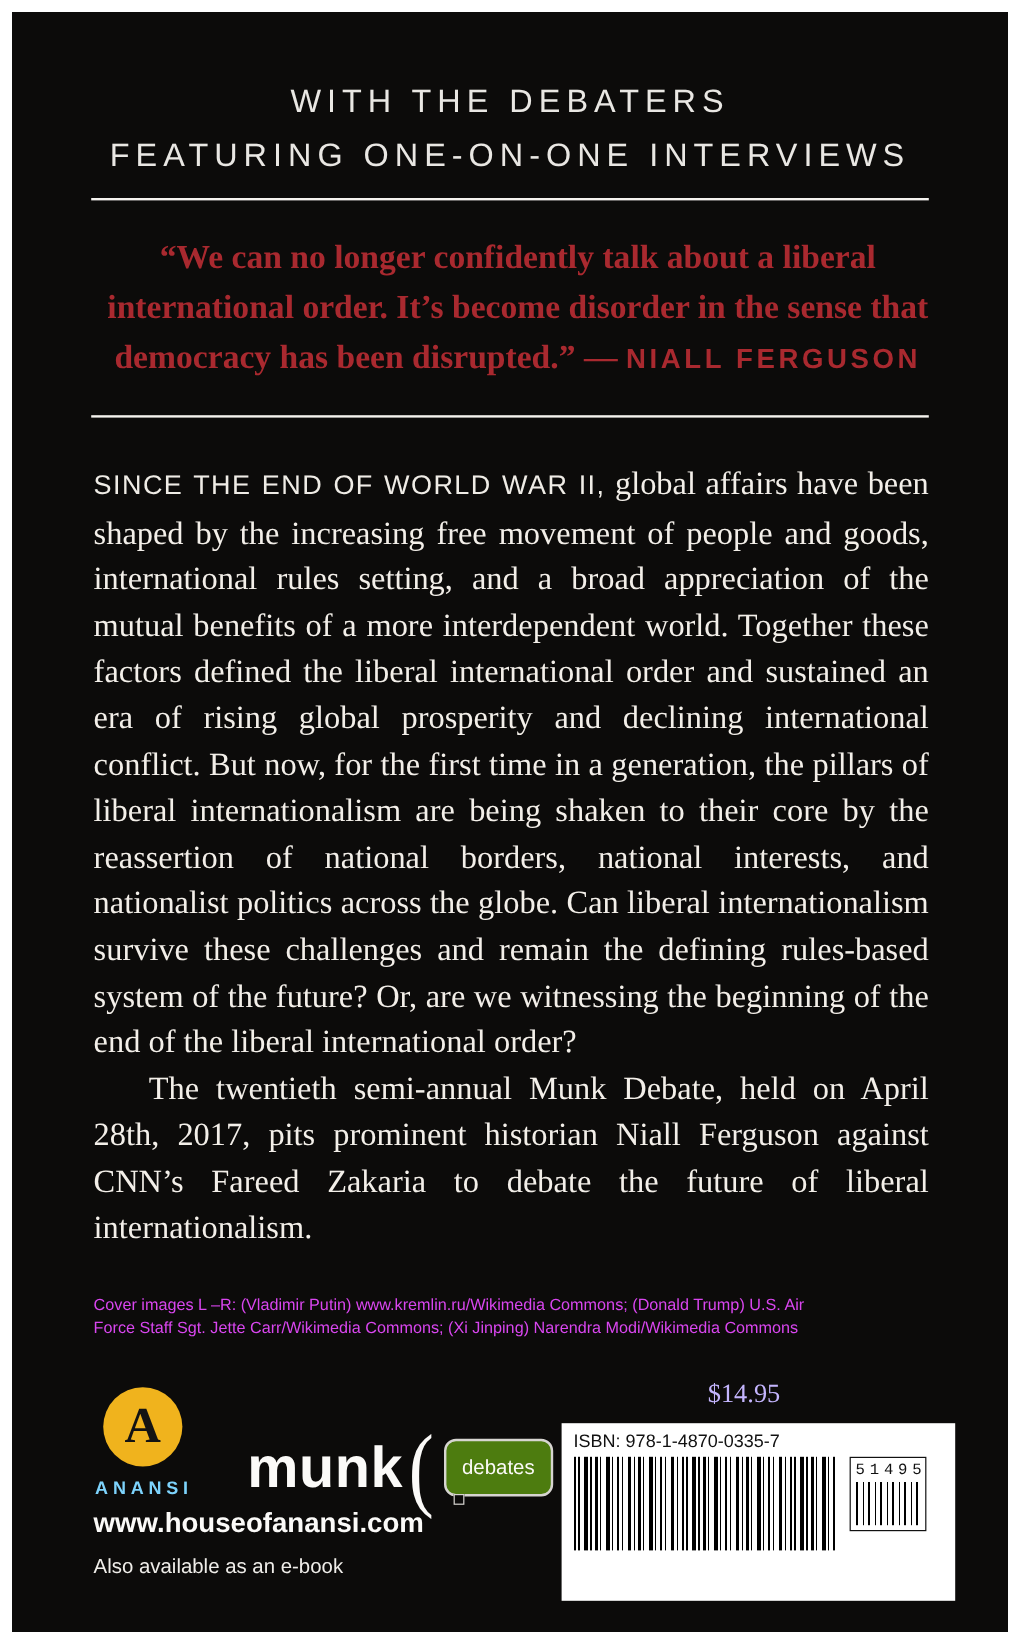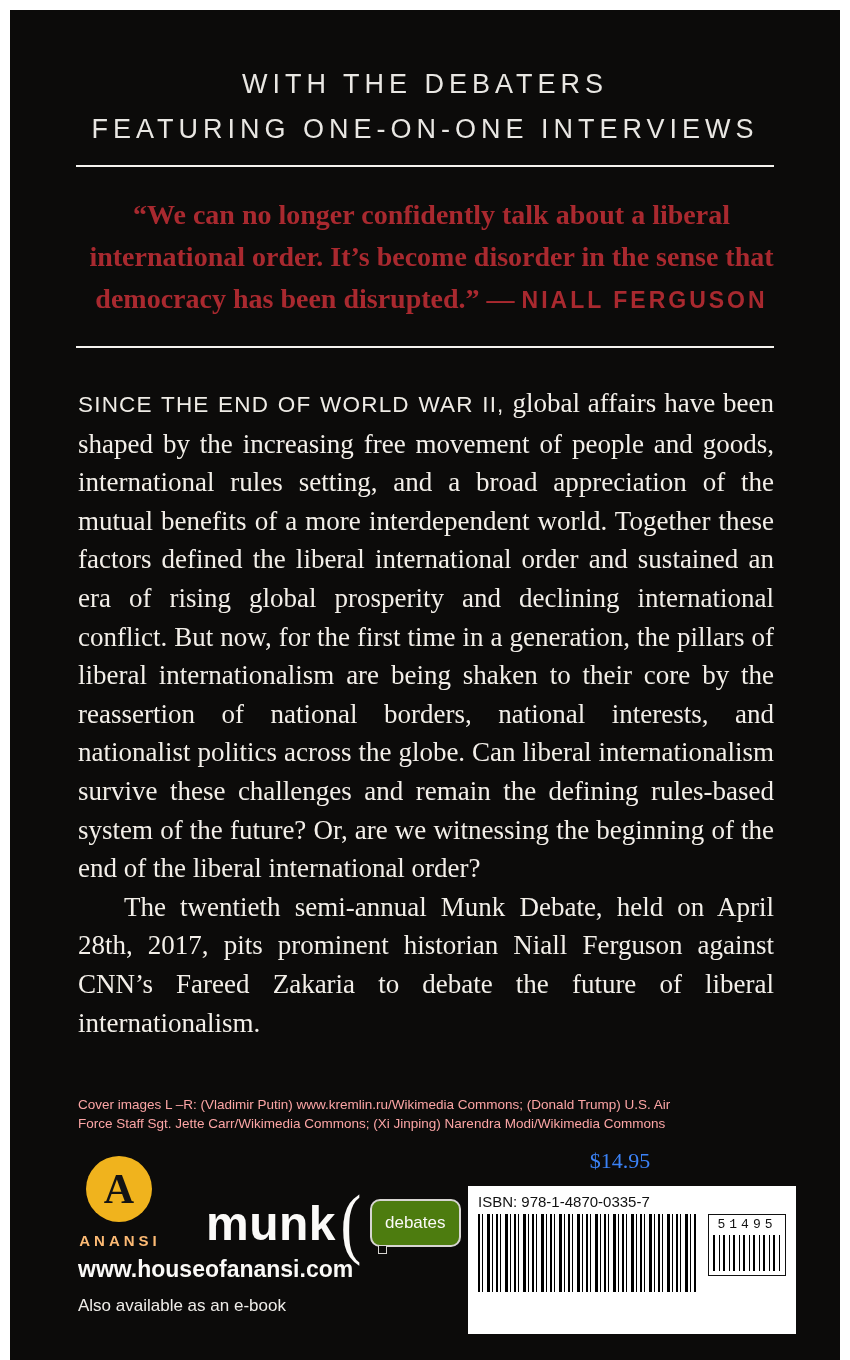--- a/index.html
+++ b/index.html
@@ -42,34 +42,34 @@
   }
   .body-copy p{margin:0;}
   .body-copy p.p2{text-indent:46px;}
   .leadin{
     font-family:"Liberation Sans",sans-serif;
     font-size:22.5px;letter-spacing:1.2px;color:#efece6;
   }
   
   .credits{
     left:68px;top:1068px;width:630px;
-    font-size:13.5px;line-height:19px;color:#fca5a5;margin-top:17px;
+    font-size:13.5px;line-height:19px;color:#d946ef;
   }
   
   .anansi-circle{
     left:76px;top:1146px;width:66px;height:66px;border-radius:50%;
     background:#f0b31d;display:flex;align-items:center;justify-content:center;
   }
   .anansi-a{
     font-family:"Liberation Serif",serif;font-weight:bold;
     font-size:42px;color:#131313;line-height:1;
   }
   .anansi-label{
     left:58px;top:1222px;width:104px;text-align:center;
-    font-size:15px;letter-spacing:4px;color:#fdba74;font-weight:bold;
+    font-size:15px;letter-spacing:4px;color:#7dd3fc;font-weight:bold;
   }
   .munk-logo{
     left:196px;top:1183px;display:flex;align-items:center;color:#fbfaf8;
   }
   .munk-word{
     font-size:48px;font-weight:bold;letter-spacing:0.5px;
     font-family:"Liberation Sans",sans-serif;
   }
   .munk-bracket{
     font-family:"Liberation Serif",serif;font-weight:normal;
@@ -80,41 +80,41 @@
     border:2.5px solid #d7d5d1;border-radius:10px;background:#4d7c0f;
     padding:12px 13px;font-size:17px;color:#fbfaf8;position:relative;
   }
   .debates-tail{
     position:absolute;left:6px;bottom:-9px;width:7px;height:7px;
     background:#0c0b0a;border:1.5px solid #d7d5d1;
   }
   
   .price{
     left:520px;top:1138px;width:180px;text-align:center;
-    font-family:"Liberation Serif",serif;font-size:22px;color:#3b82f6;
+    font-family:"Liberation Serif",serif;font-size:22px;color:#c4b5fd;
   }
   .barcode-box{
     left:458px;top:1176px;width:328px;height:148px;background:#ffffff;
     color:#111;box-sizing:border-box;padding:7px 8px 4px 10px;
   }
   .isbn-line{
     font-size:15px;color:#111;font-family:"Liberation Sans",sans-serif;
     margin-bottom:4px;
   }
   .barcode-row{display:flex;align-items:flex-start;}
   .bars-main{
     width:218px;height:78px;
     background:repeating-linear-gradient(90deg,
       #000 0px,#000 2px,#fff 2px,#fff 4px,
       #000 4px,#000 5px,#fff 5px,#fff 9px,
       #000 9px,#000 12px,#fff 12px,#fff 14px,
       #000 14px,#000 15px,#fff 15px,#fff 18px);
   }
   .addon{
-    margin-left:12px;width:78px;border:1.5px solid #111;
+    margin-left:12px;width:64px;border:1.5px solid #111;
     box-sizing:border-box;padding:2px 4px;height:62px;
   }
   .addon-num{font-size:13px;letter-spacing:4px;text-align:center;font-family:"Liberation Mono",monospace;}
   .bars-addon{
     margin-top:3px;height:36px;
     background:repeating-linear-gradient(90deg,
       #000 0px,#000 2px,#fff 2px,#fff 6px,
       #000 6px,#000 7px,#fff 7px,#fff 10px);
   }
   .barcode-digits{

